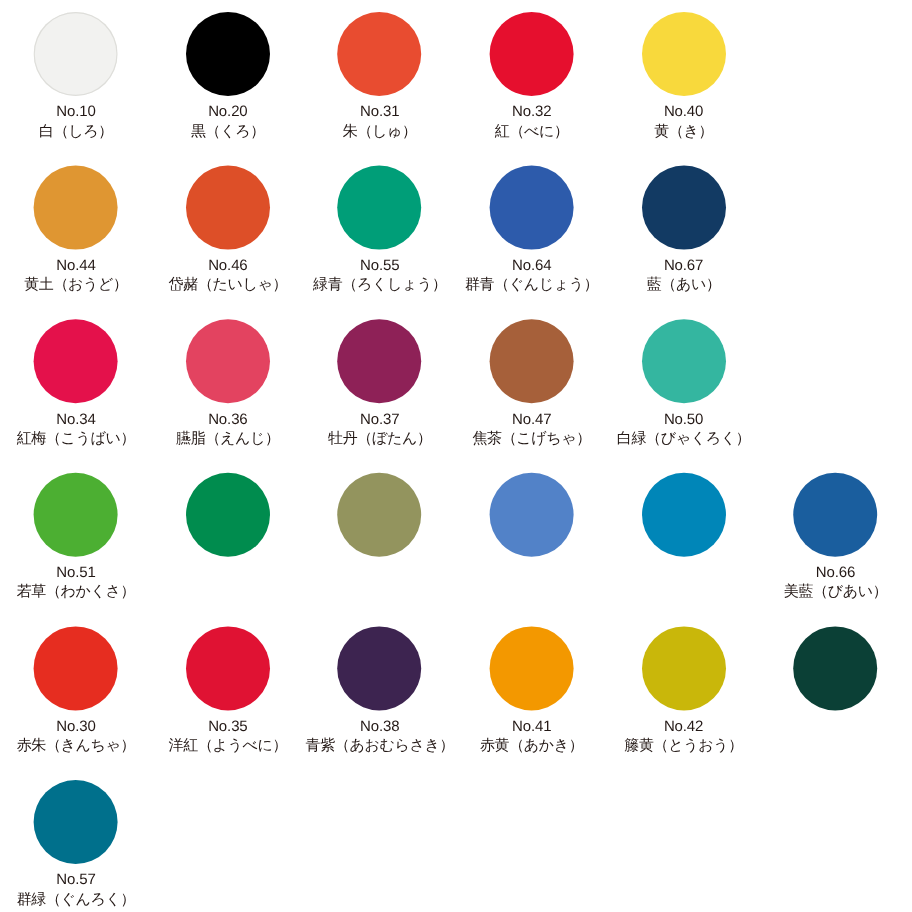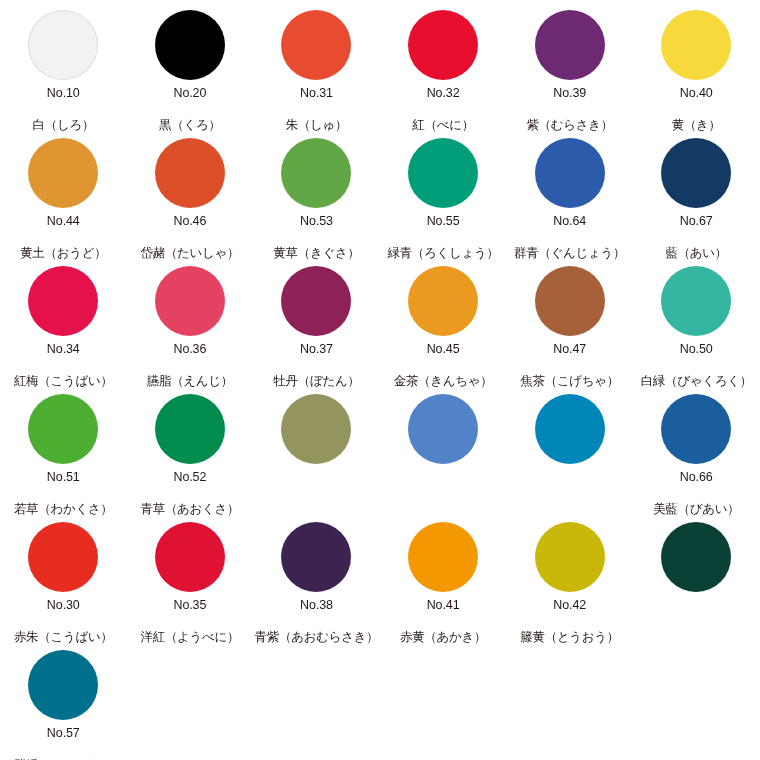--- a/index.html
+++ b/index.html
@@ -64,21 +64,21 @@
     font-size: 12.5px;
     letter-spacing: -0.1px;
     color: #231815;
   }
 
   .swatch-name {
     display: block;
     font-size: 12.5px;
     letter-spacing: -0.3px;
     color: #231815;
-    margin-top: 17px;
+    margin-top: 1px;
   }
 </style>
 </head>
 <body>
 
 <div id="chart">
     <div class="swatch-row">
       <div class="swatch-cell">
         <span class="swatch-disc has-outline" style="background: rgb(242, 242, 240);"></span>
         <span class="swatch-labels">
@@ -101,27 +101,20 @@
         </span>
       </div>
       <div class="swatch-cell">
         <span class="swatch-disc" style="background: rgb(230, 15, 46);"></span>
         <span class="swatch-labels">
           <span class="swatch-code">No.32</span>
           <span class="swatch-name">紅（べに）</span>
         </span>
       </div>
       <div class="swatch-cell">
-        <span class="swatch-disc" style="background: rgb(109, 42, 114);"></span>
-        <span class="swatch-labels">
-          <span class="swatch-code">No.39</span>
-          <span class="swatch-name">紫（むらさき）</span>
-        </span>
-      </div>
-      <div class="swatch-cell">
         <span class="swatch-disc" style="background: rgb(248, 217, 60);"></span>
         <span class="swatch-labels">
           <span class="swatch-code">No.40</span>
           <span class="swatch-name">黄（き）</span>
         </span>
       </div>
     </div>
     <div class="swatch-row">
       <div class="swatch-cell">
         <span class="swatch-disc" style="background: rgb(223, 150, 50);"></span>
@@ -131,27 +124,20 @@
         </span>
       </div>
       <div class="swatch-cell">
         <span class="swatch-disc" style="background: rgb(221, 79, 40);"></span>
         <span class="swatch-labels">
           <span class="swatch-code">No.46</span>
           <span class="swatch-name">岱赭（たいしゃ）</span>
         </span>
       </div>
       <div class="swatch-cell">
-        <span class="swatch-disc" style="background: rgb(98, 167, 69);"></span>
-        <span class="swatch-labels">
-          <span class="swatch-code">No.53</span>
-          <span class="swatch-name">黄草（きぐさ）</span>
-        </span>
-      </div>
-      <div class="swatch-cell">
         <span class="swatch-disc" style="background: rgb(0, 158, 120);"></span>
         <span class="swatch-labels">
           <span class="swatch-code">No.55</span>
           <span class="swatch-name">緑青（ろくしょう）</span>
         </span>
       </div>
       <div class="swatch-cell">
         <span class="swatch-disc" style="background: rgb(45, 91, 171);"></span>
         <span class="swatch-labels">
           <span class="swatch-code">No.64</span>
@@ -182,27 +168,20 @@
         </span>
       </div>
       <div class="swatch-cell">
         <span class="swatch-disc" style="background: rgb(142, 33, 87);"></span>
         <span class="swatch-labels">
           <span class="swatch-code">No.37</span>
           <span class="swatch-name">牡丹（ぼたん）</span>
         </span>
       </div>
       <div class="swatch-cell">
-        <span class="swatch-disc" style="background: rgb(235, 154, 32);"></span>
-        <span class="swatch-labels">
-          <span class="swatch-code">No.45</span>
-          <span class="swatch-name">金茶（きんちゃ）</span>
-        </span>
-      </div>
-      <div class="swatch-cell">
         <span class="swatch-disc" style="background: rgb(166, 96, 58);"></span>
         <span class="swatch-labels">
           <span class="swatch-code">No.47</span>
           <span class="swatch-name">焦茶（こげちゃ）</span>
         </span>
       </div>
       <div class="swatch-cell">
         <span class="swatch-disc" style="background: rgb(52, 182, 160);"></span>
         <span class="swatch-labels">
           <span class="swatch-code">No.50</span>
@@ -213,24 +192,20 @@
     <div class="swatch-row">
       <div class="swatch-cell">
         <span class="swatch-disc" style="background: rgb(76, 175, 50);"></span>
         <span class="swatch-labels">
           <span class="swatch-code">No.51</span>
           <span class="swatch-name">若草（わかくさ）</span>
         </span>
       </div>
       <div class="swatch-cell">
         <span class="swatch-disc" style="background: rgb(0, 140, 78);"></span>
-        <span class="swatch-labels">
-          <span class="swatch-code">No.52</span>
-          <span class="swatch-name">青草（あおくさ）</span>
-        </span>
       </div>
       <div class="swatch-cell">
         <span class="swatch-disc" style="background: rgb(147, 148, 94);"></span>
       </div>
       <div class="swatch-cell">
         <span class="swatch-disc" style="background: rgb(82, 130, 200);"></span>
       </div>
       <div class="swatch-cell">
         <span class="swatch-disc" style="background: rgb(0, 134, 184);"></span>
       </div>
@@ -240,21 +215,21 @@
           <span class="swatch-code">No.66</span>
           <span class="swatch-name">美藍（びあい）</span>
         </span>
       </div>
     </div>
     <div class="swatch-row">
       <div class="swatch-cell">
         <span class="swatch-disc" style="background: rgb(230, 45, 32);"></span>
         <span class="swatch-labels">
           <span class="swatch-code">No.30</span>
-          <span class="swatch-name">赤朱（こうばい）</span>
+          <span class="swatch-name">赤朱（きんちゃ）</span>
         </span>
       </div>
       <div class="swatch-cell">
         <span class="swatch-disc" style="background: rgb(224, 18, 51);"></span>
         <span class="swatch-labels">
           <span class="swatch-code">No.35</span>
           <span class="swatch-name">洋紅（ようべに）</span>
         </span>
       </div>
       <div class="swatch-cell">

